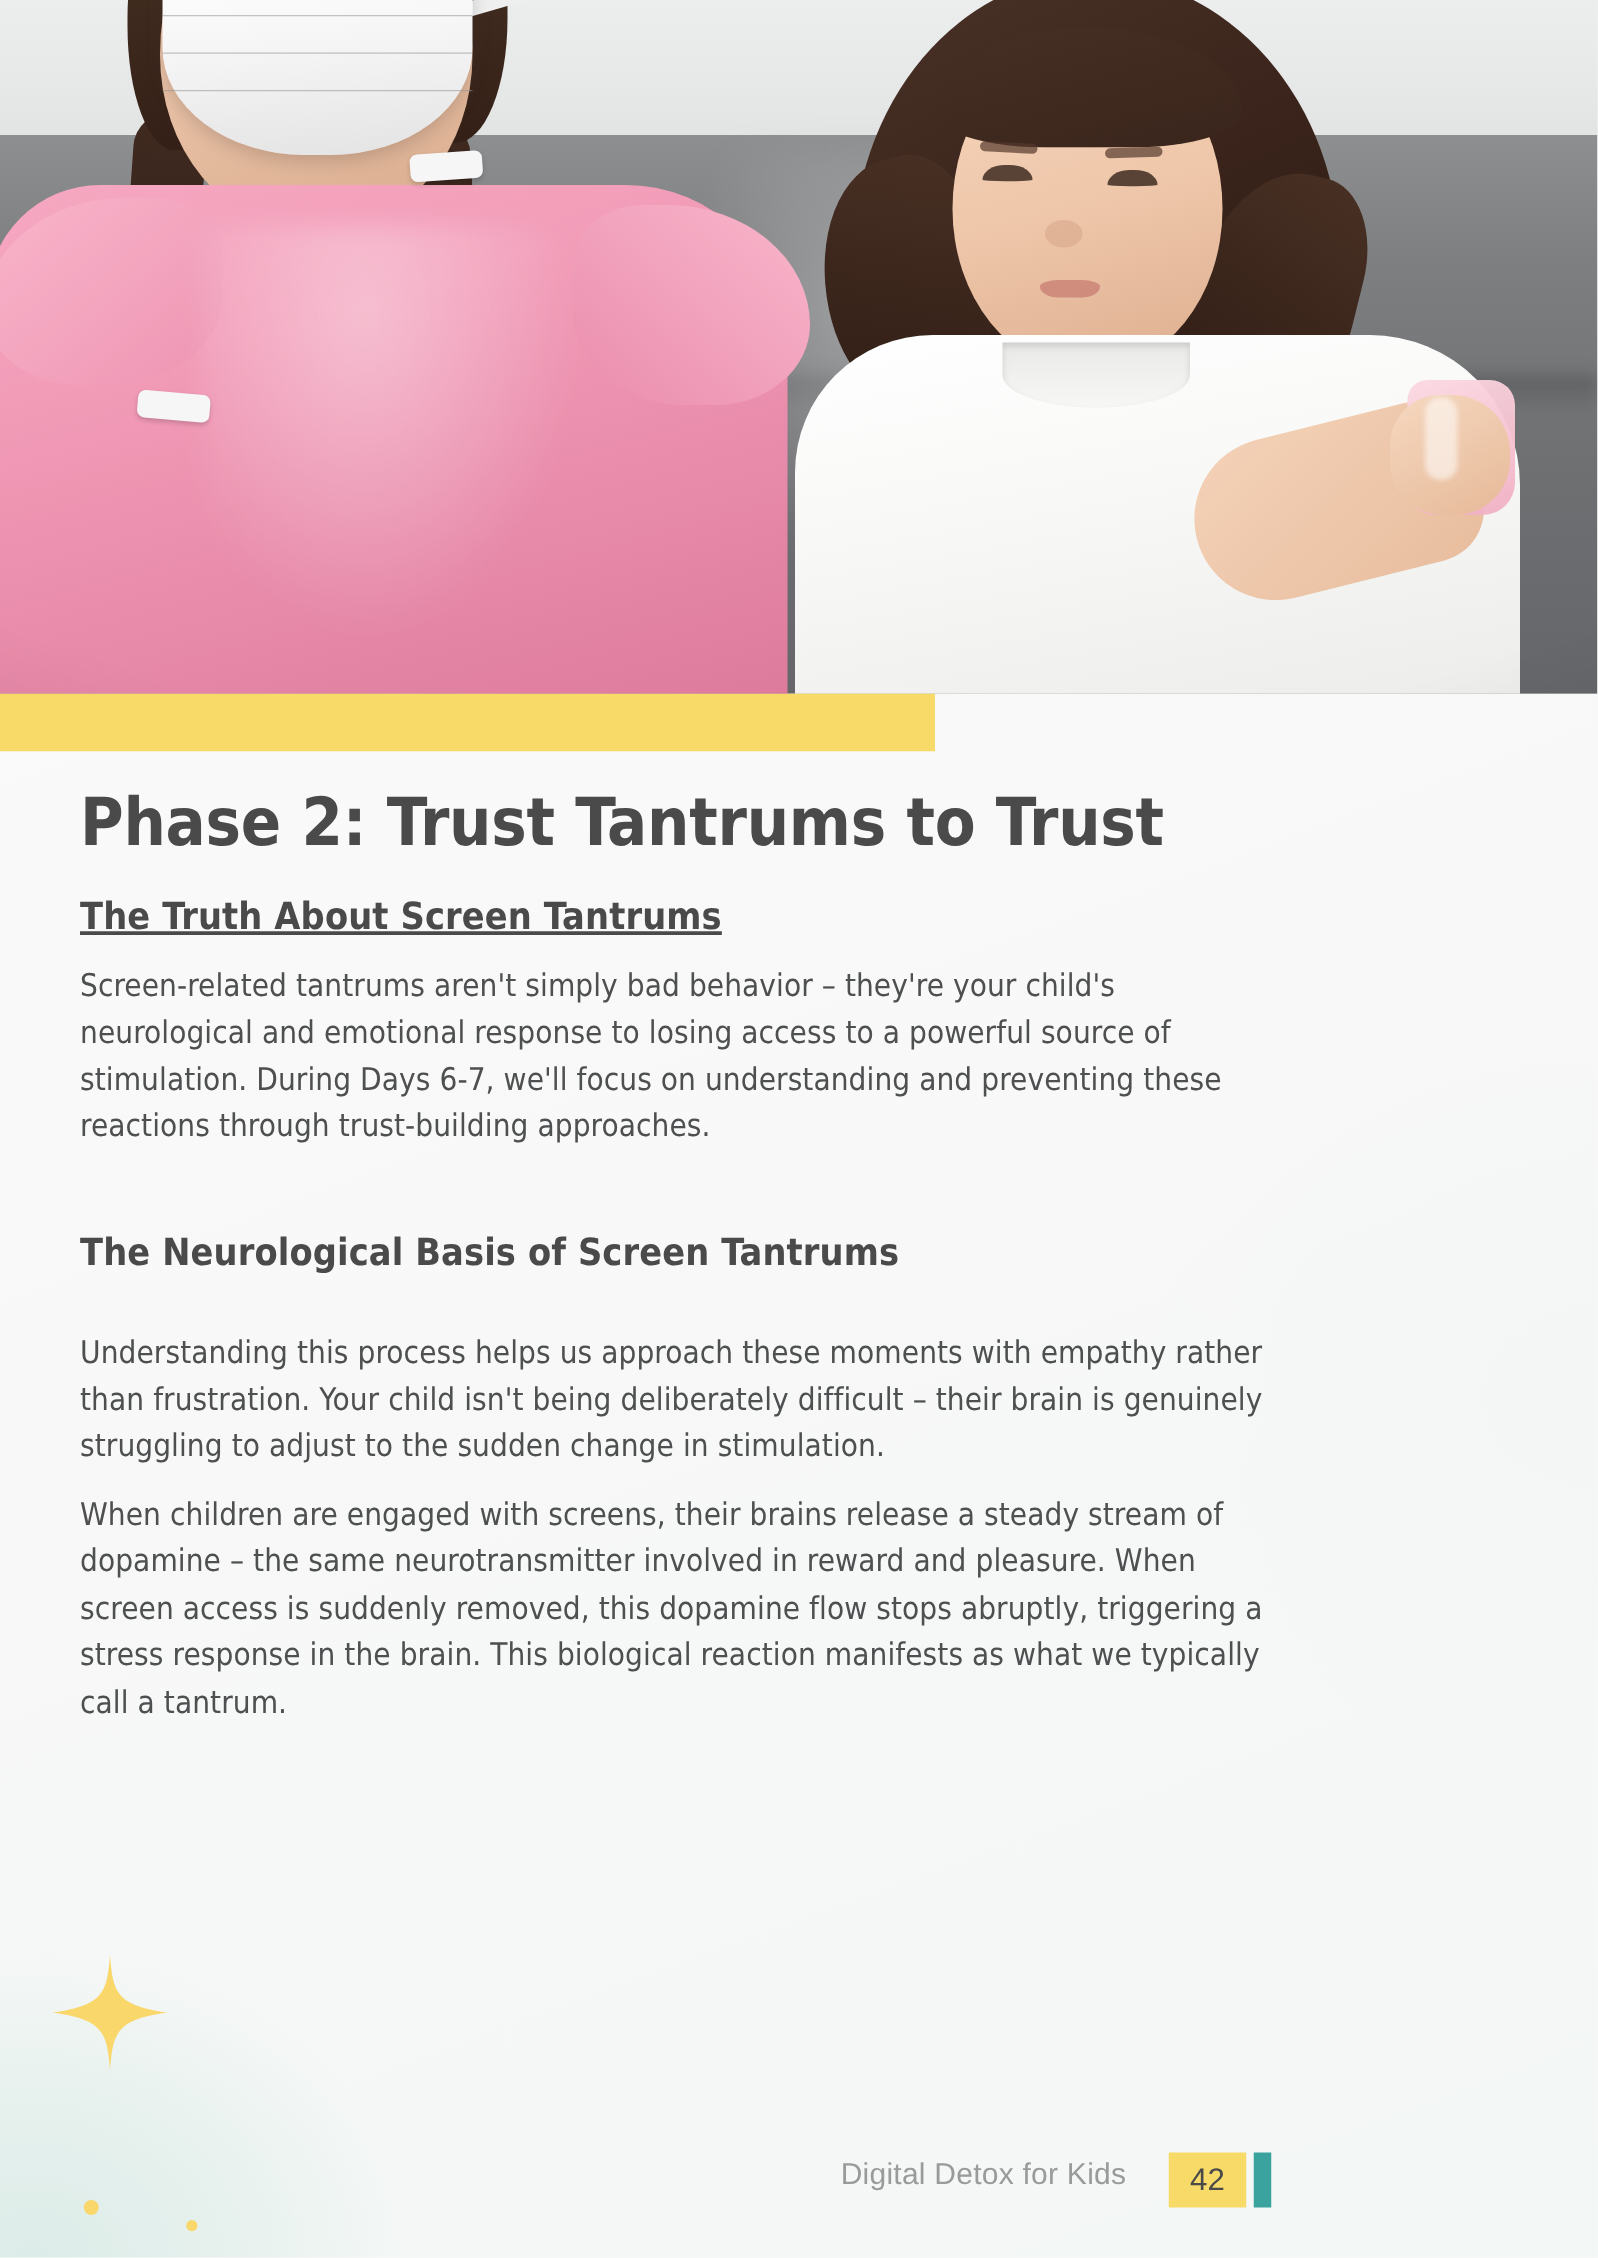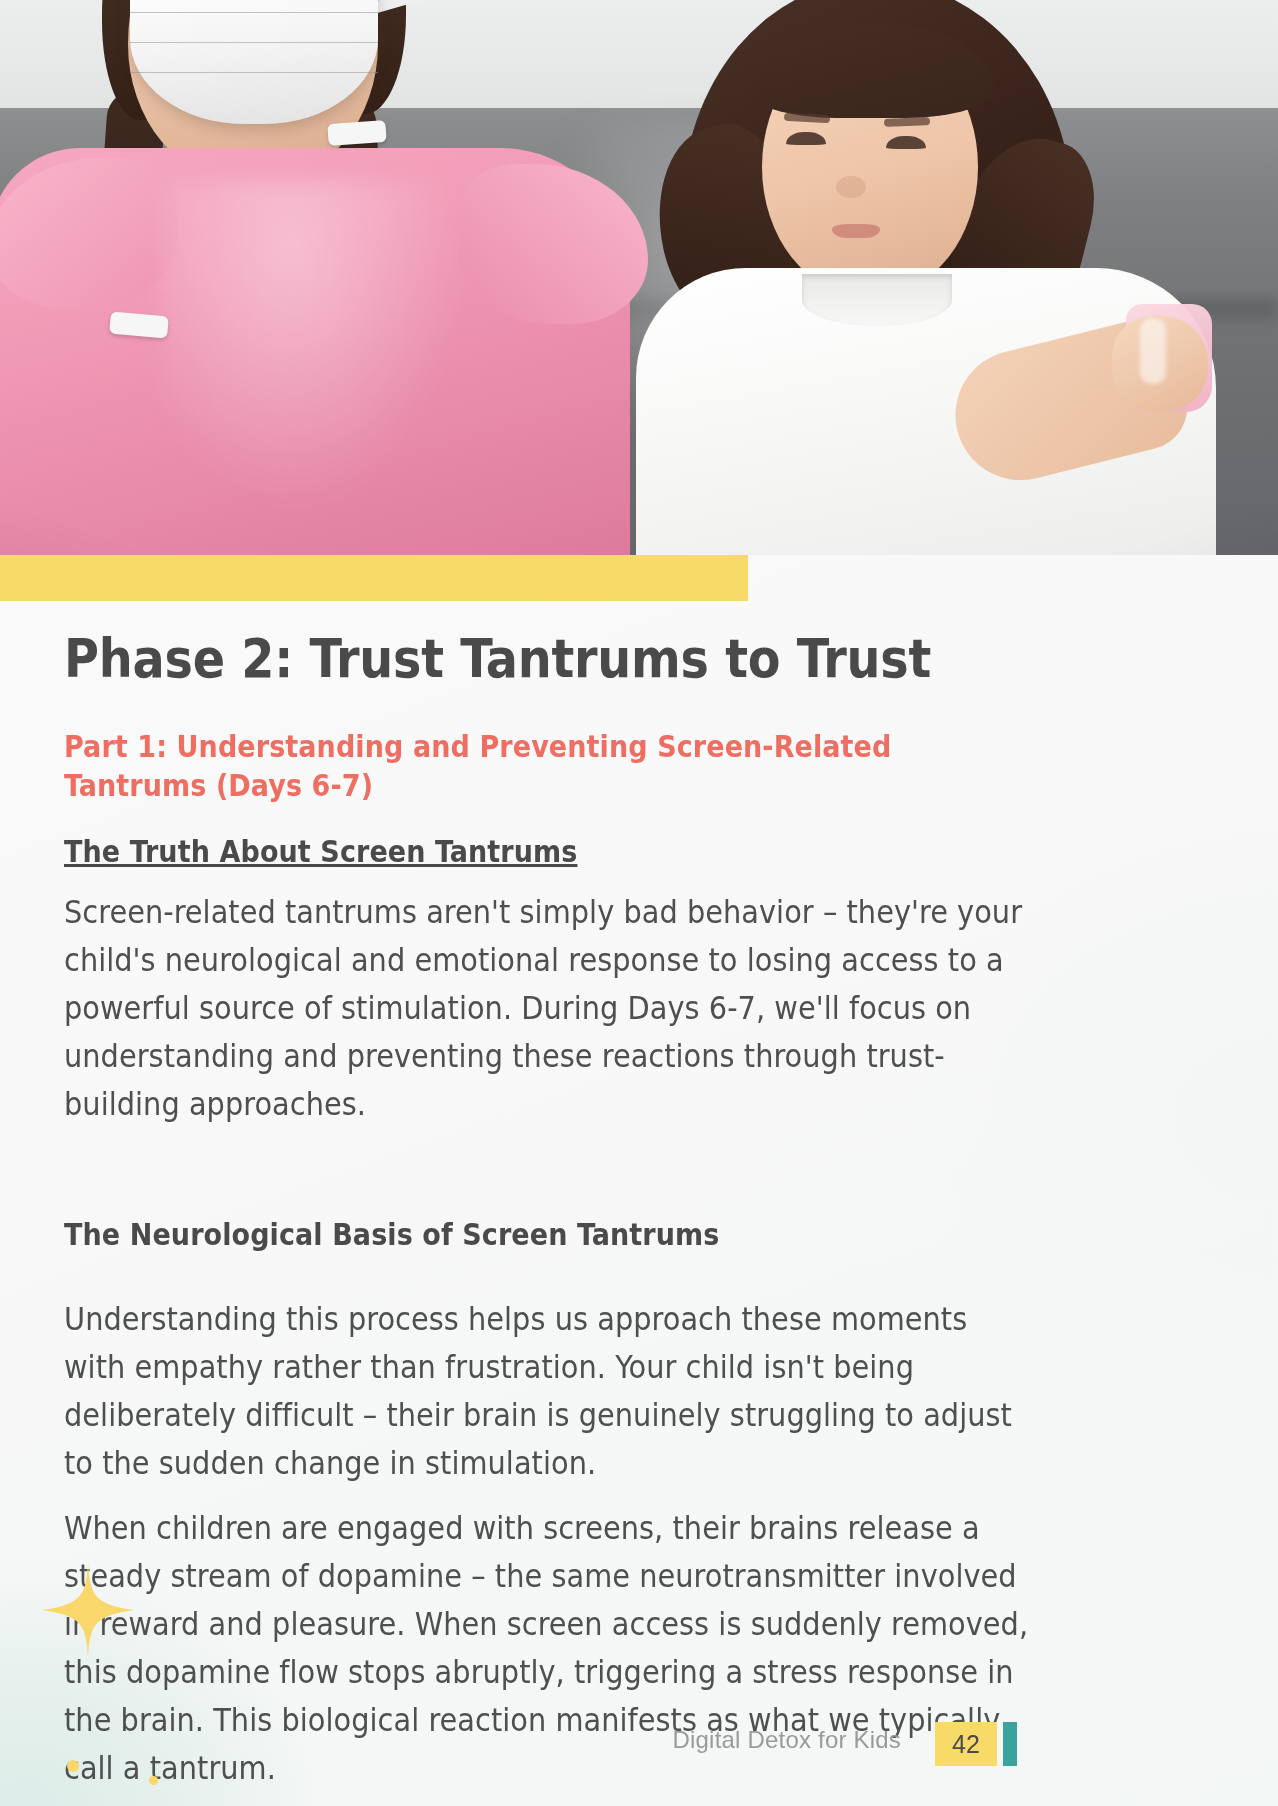--- a/index.html
+++ b/index.html
@@ -225,24 +225,24 @@
   .subtitle {
     margin-top:40px;
     font-size:30px; font-weight:bold; color:#ef6e62;
     line-height:1.30; max-width:890px; letter-spacing:.1px;
   }
   .sect-h {
     font-size:30px; font-weight:bold; color:#4a4a4a;
     line-height:1.25; letter-spacing:.1px;
   }
   .sect-h.h1 { margin-top:28px;text-decoration:underline; }
-  .sect-h.h2 { margin-top:88px; }
+  .sect-h.h2 { margin-top:64px; }
   .body-p {
     margin-top:17px;
-    font-size:32px; color:#4d4f50; line-height:1.50;
+    font-size:25px; color:#4d4f50; line-height:1.50;
     max-width:965px; letter-spacing:.05px;
   }
   .body-p.gap { margin-top:42px; }
 
   
   .deco { position:absolute; left:0; bottom:0; width:300px; height:260px; pointer-events:none; }
   .sparkle { position:absolute; left:40px; bottom:148px; width:96px; height:96px; }
   .dot { position:absolute; border-radius:50%; background:#f9d76a; }
   .dot.d1 { left:67px; bottom:34px; width:12px; height:12px; }
   .dot.d2 { left:149px; bottom:21px; width:9px;  height:9px; }
@@ -333,21 +333,20 @@
 
     <div class="vig"></div>
   </div>
 
   <div class="accent-bar"></div>
 
   <div class="content">
 
     <h1 class="page-title">Phase 2: Trust Tantrums to Trust</h1>
 
-    <h2 class="subtitle">Part 1: Understanding and Preventing Screen-Related Tantrums (Days 6-7)</h2>
 
     <h3 class="sect-h h1">The Truth About Screen Tantrums</h3>
     <p class="body-p">Screen-related tantrums aren't simply bad behavior – they're your child's neurological and emotional response to losing access to a powerful source of stimulation. During Days 6-7, we'll focus on understanding and preventing these reactions through trust-building approaches.</p>
 
     <h3 class="sect-h h2">The Neurological Basis of Screen Tantrums</h3>
     <p class="body-p gap">Understanding this process helps us approach these moments with empathy rather than frustration. Your child isn't being deliberately difficult – their brain is genuinely struggling to adjust to the sudden change in stimulation.</p>
     <p class="body-p">When children are engaged with screens, their brains release a steady stream of dopamine – the same neurotransmitter involved in reward and pleasure. When screen access is suddenly removed, this dopamine flow stops abruptly, triggering a stress response in the brain. This biological reaction manifests as what we typically call a tantrum.</p>
   </div>
 
   <div class="deco">

